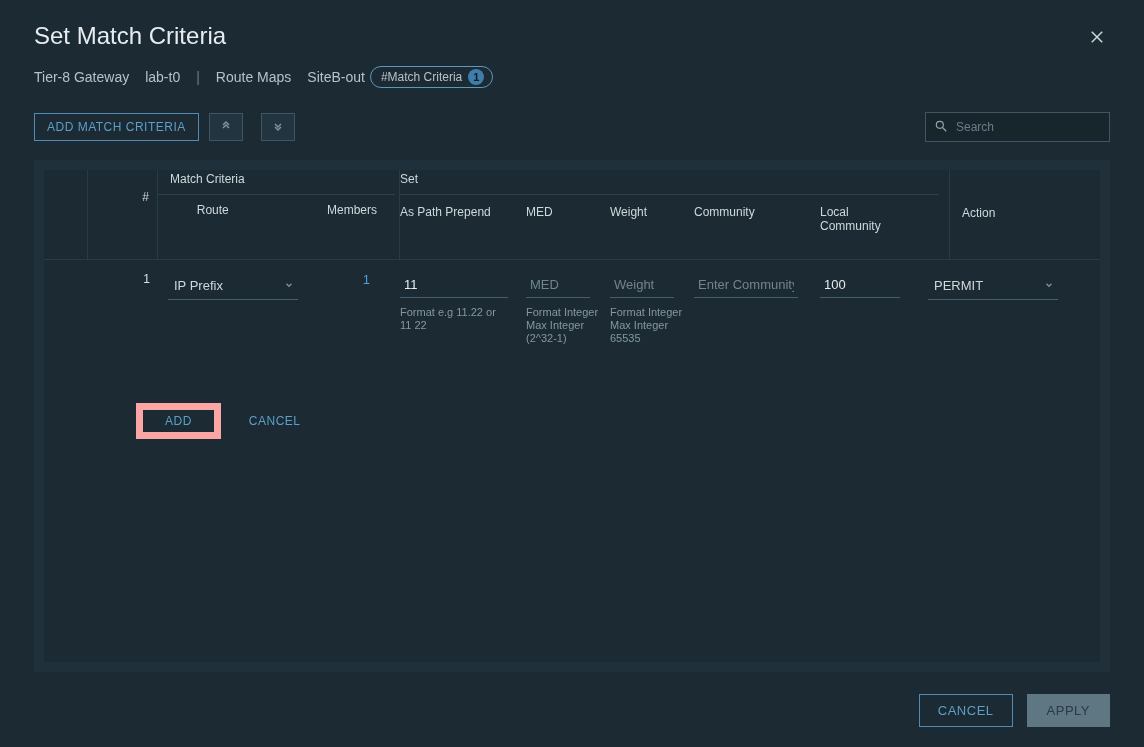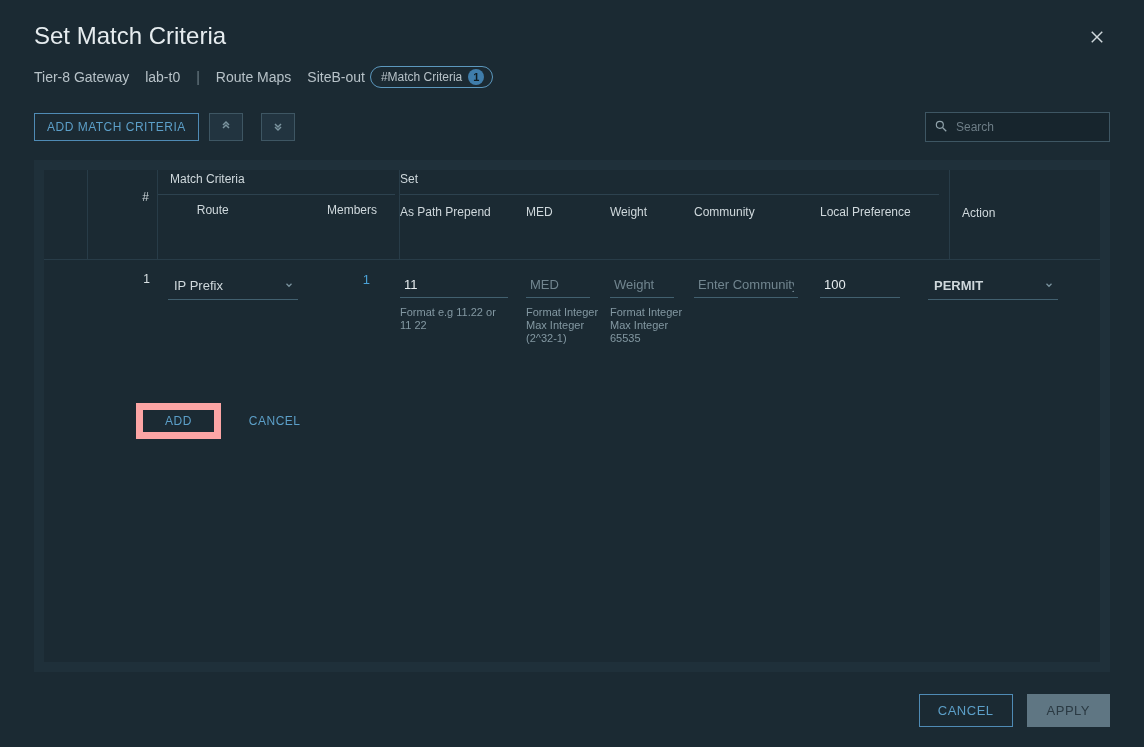--- a/index.html
+++ b/index.html
@@ -162,21 +162,21 @@
     justify-content: space-between;
     border-bottom: 1px solid #42606f;
     width: 130px;
     height: 28px;
     padding: 0 4px 0 6px;
     font-size: 13px;
     color: #cfd8dc;
     cursor: pointer;
     margin-left: 10px;
   }
-  .dropdown.action { width: 130px; font-weight: bold; }
+  .dropdown.action { width: 130px; }
   .chev { color: #7b949f; }
   .chev svg { width: 10px; height: 10px; }
   .field-cell { padding-right: 10px;}
   .txt-input {
     width: 100%;
     background: transparent;
     border: none;
     border-bottom: 1px solid #42606f;
     outline: none;
     color: #e6ecef;
@@ -318,21 +318,21 @@
           <span class="lbl" style="text-align:right; padding-right:18px;">Members</span>
         </div>
       </div>
       <div class="vdiv" style="padding-right:10px;">
         <div class="hdr-label" style="border-bottom:1px solid #2d424f; padding:2px 6px 8px 0;">Set</div>
         <div style="display:grid; grid-template-columns:126px 84px 84px 126px 98px; padding-top:6px;">
           <span class="hdr-label" style="padding-left:0;">As Path Prepend</span>
           <span class="hdr-label" style="padding-left:0;">MED</span>
           <span class="hdr-label" style="padding-left:0;">Weight</span>
           <span class="hdr-label" style="padding-left:0;">Community</span>
-          <span class="hdr-label" style="padding-left:0;">Local Preference</span>
+          <span class="hdr-label" style="padding-left:0;">Local Community</span>
         </div>
       </div>
       <div class="hdr-label" style="padding-top:36px; padding-left:12px;">Action</div>
     </div>
 
     <div class="grid-body">
       <div class="data-row">
         <div></div>
         <div class="row-num">1</div>
         <div>

